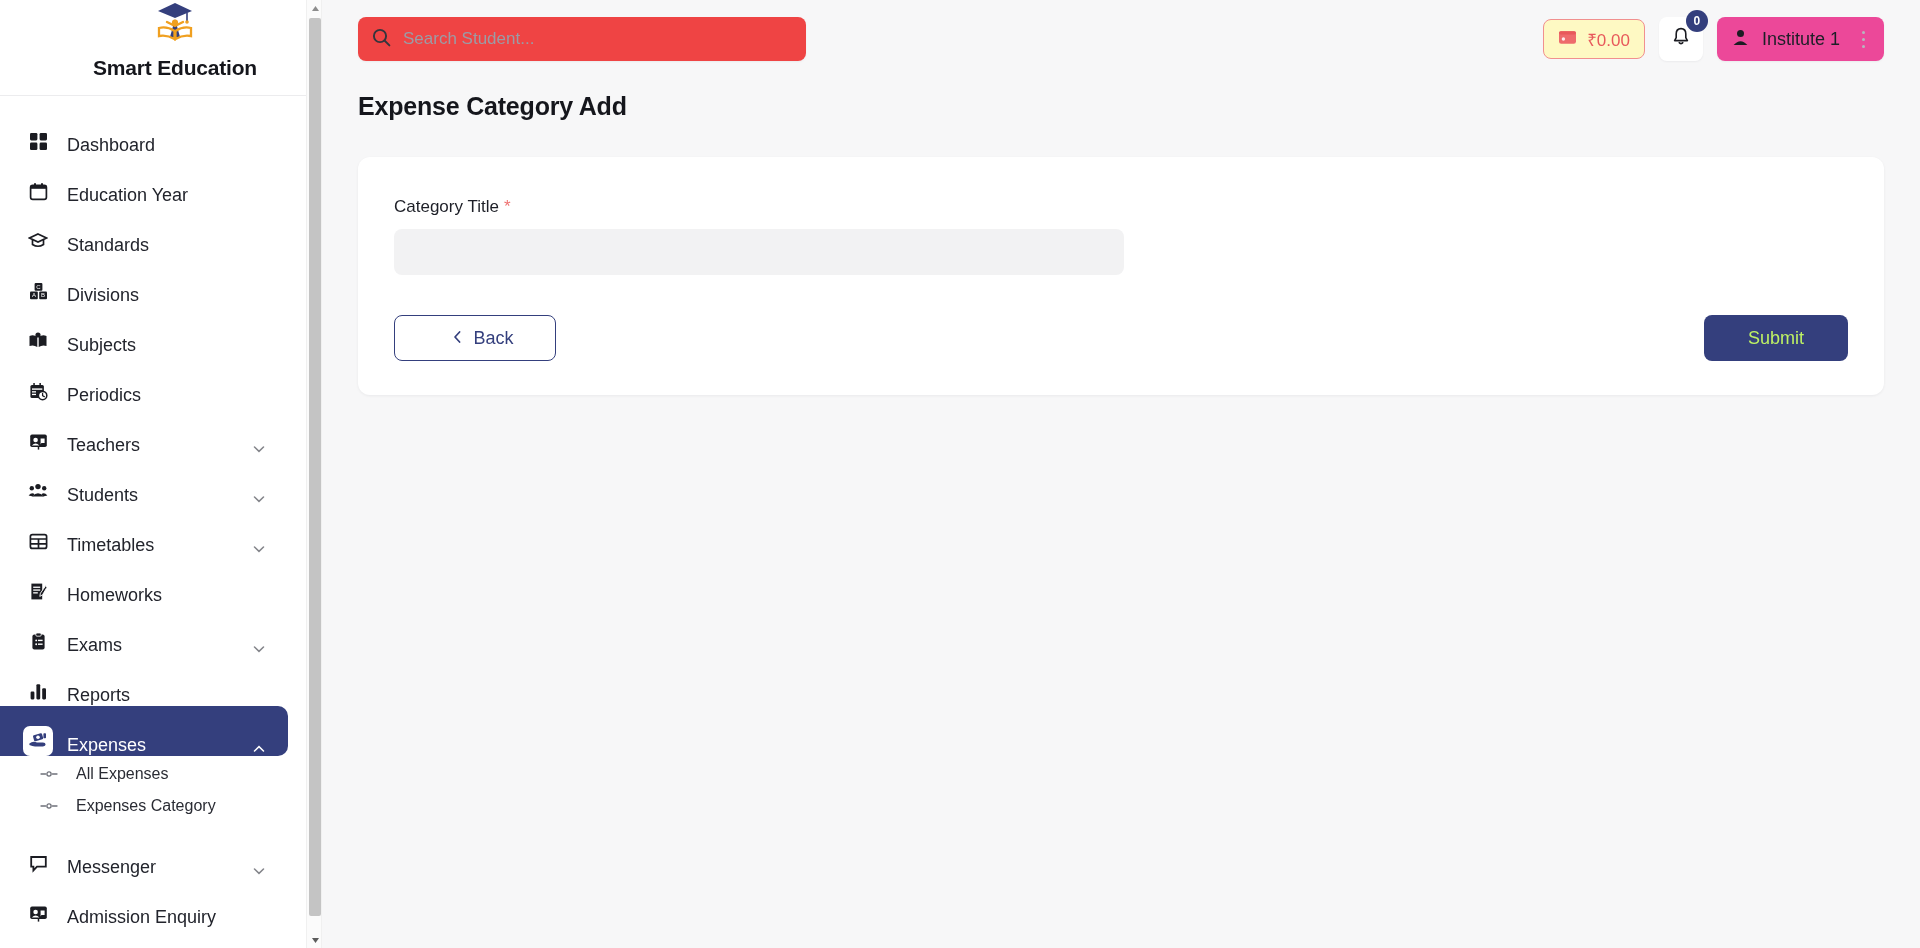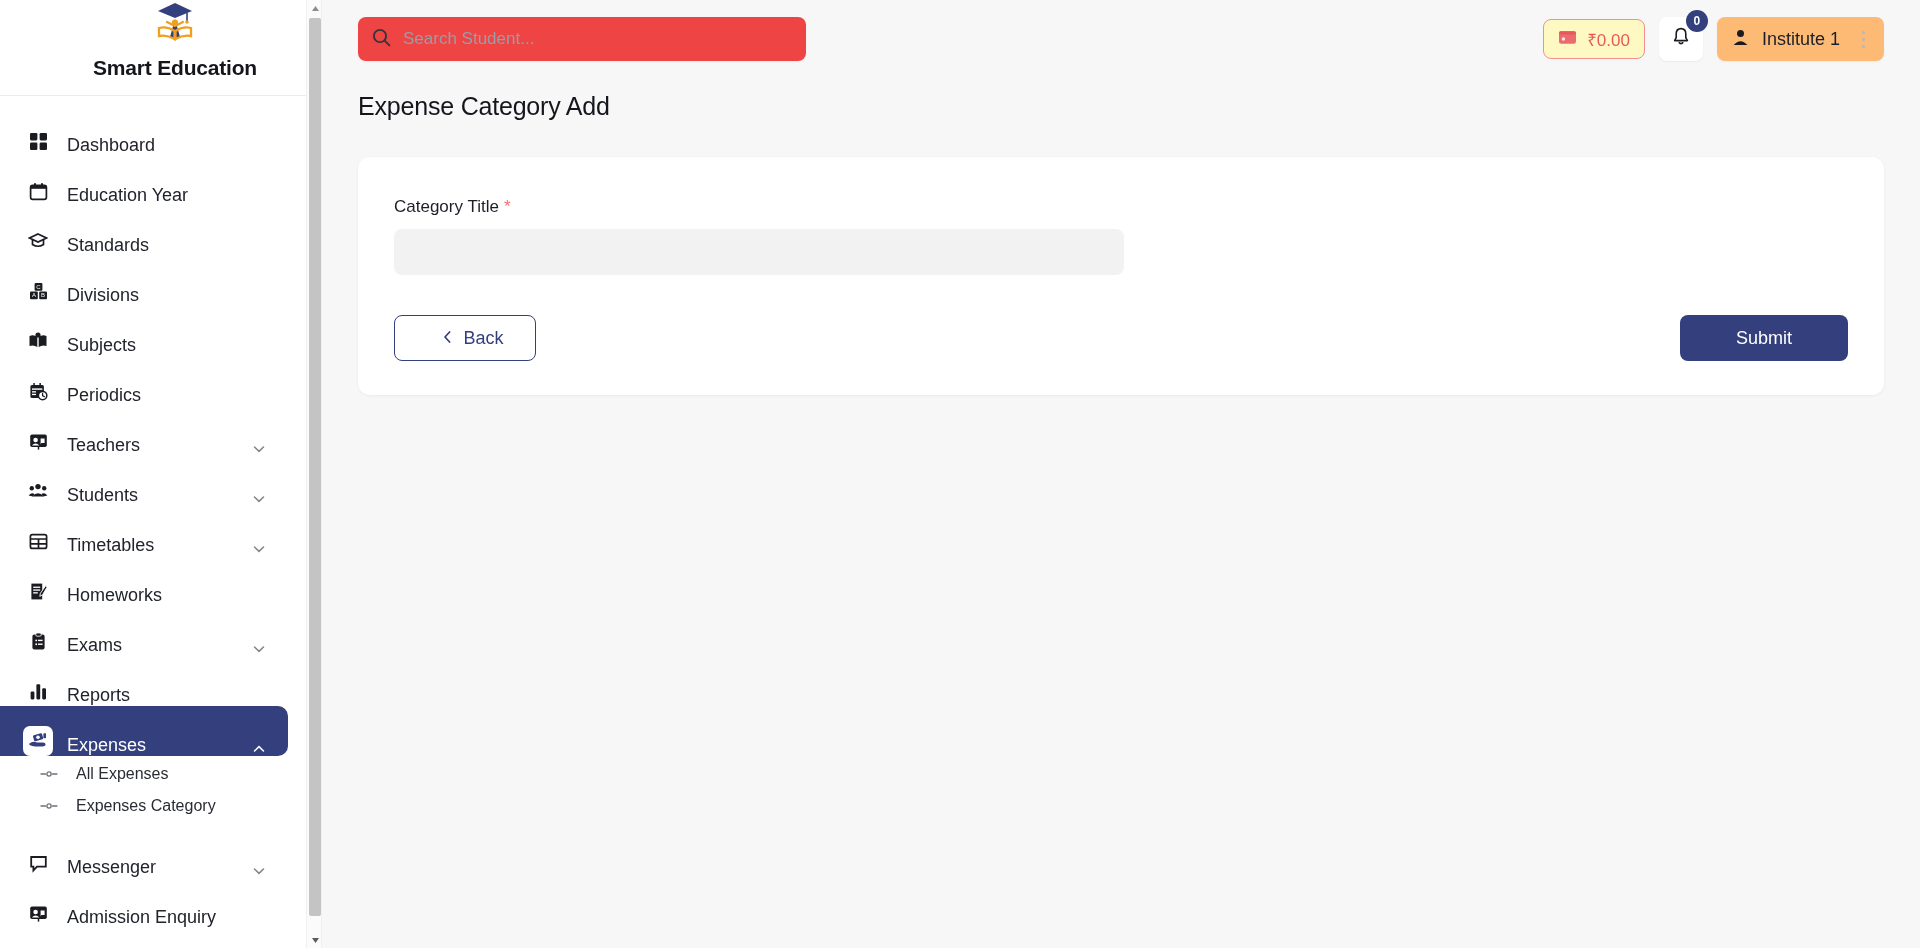--- a/index.html
+++ b/index.html
@@ -142,35 +142,35 @@
   .bell-badge {
     position: absolute; top: -7px; right: -5px;
     min-width: 22px; height: 22px; padding: 0 5px;
     background: #343f7d; color: #fff;
     border-radius: 11px;
     font-size: 12px; font-weight: bold;
     display: flex; align-items: center; justify-content: center;
   }
   .user-chip {
     height: 44px; padding: 0 10px 0 14px;
-    background: #fdba74; border-radius: 8px;
+    background: #ec4899; border-radius: 8px;
     display: flex; align-items: center; gap: 12px;
     cursor: pointer;
     box-shadow: 0 1px 2px rgba(16,24,40,.05);
   }
   .user-name { font-size: 18px; color: #1d1f27; white-space: nowrap; }
   .kebab {
     width: 22px; height: 30px;
     display: flex; flex-direction: column; align-items: center;
     justify-content: center; gap: 4px; cursor: pointer;
   }
   .kebab i { width: 3px; height: 3px; border-radius: 50%; background: #b6b7bf; display: block; }
 
   .page-title {
-    font-size: 25px; font-weight: normal; color: #15161c;
+    font-size: 25px; font-weight: bold; color: #15161c;
     padding: 14px 0 0 36px;
     letter-spacing: -0.2px;
   }
 
   .card {
     margin: 36px 36px 0 36px;
     background: #ffffff;
     border-radius: 12px;
     padding: 40px 36px 34px 36px;
     box-shadow: 0 1px 3px rgba(16,24,40,.06);
@@ -187,35 +187,35 @@
     font-family: "Liberation Sans", sans-serif;
     font-size: 17px; color: #22242c;
     padding: 0 16px;
     display: block;
   }
   .actions {
     margin-top: 40px;
     display: flex; align-items: center;
   }
   .btn-back {
-    width: 142px; height: 46px;
+    width: 162px; height: 46px;
     background: #ffffff;
     border: 1px solid #343f7d;
     border-radius: 8px;
     color: #343f7d; font-size: 18px;
     font-family: "Liberation Sans", sans-serif;
     display: flex; align-items: center; justify-content: center; gap: 10px;
     cursor: pointer;
     padding-left: 16px;
   }
   .btn-submit {
     margin-left: auto;
-    width: 168px; height: 46px;
+    width: 144px; height: 46px;
     background: #343f7d; border: 0; border-radius: 8px;
-    color: #ffffff; font-size: 18px;
+    color: #bef264; font-size: 18px;
     font-family: "Liberation Sans", sans-serif;
     cursor: pointer;
   }
 </style>
 </head>
 <body>
 
 <div class="app">
 
   <aside class="sidebar">

